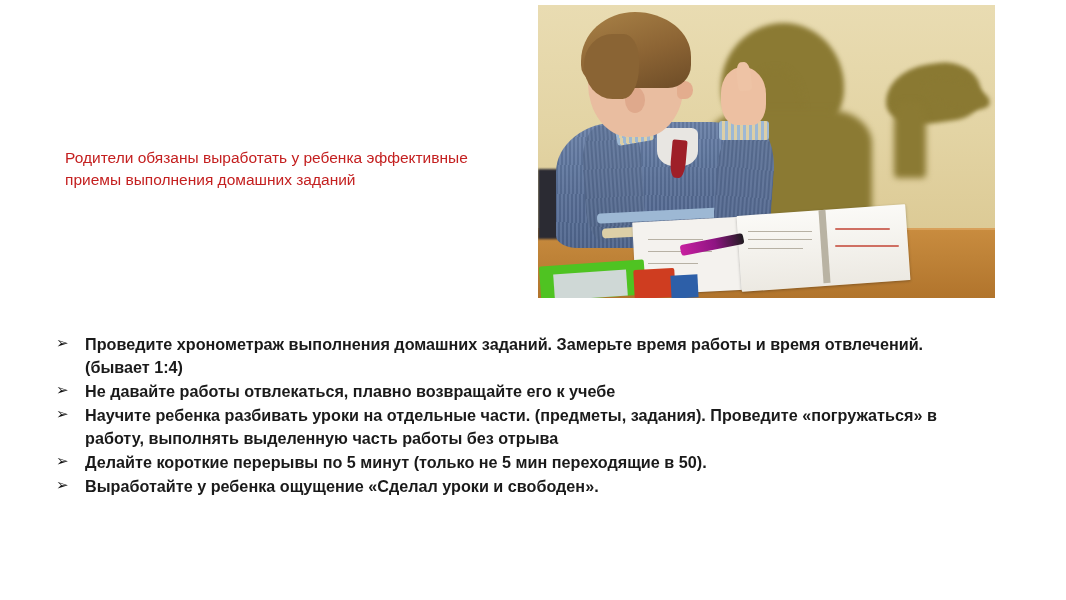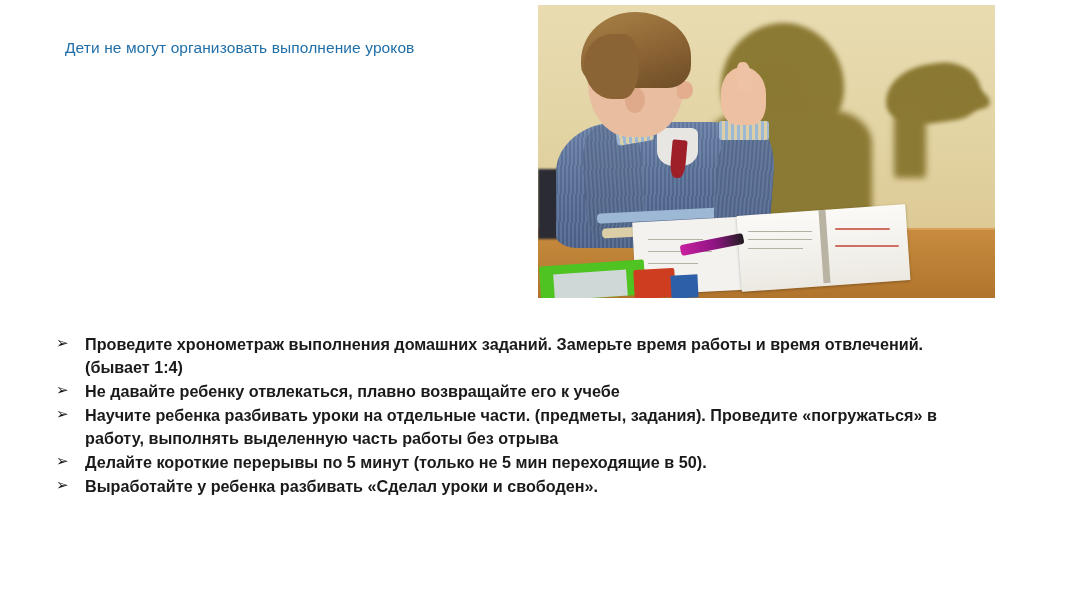--- a/index.html
+++ b/index.html
@@ -443,48 +443,48 @@
     height: 8%;
     background: #2d5fa8;
     transform: rotate(-3deg);
   }
 </style>
 </head>
 <body>
 
 <div class="slide">
 
-  <div class="title-heading">Дети не могут организовать выполнение уроков</div>
-
+
+  <div class="red-block">Родители обязаны выработать у ребенка эффективные приемы выполнения домашних заданий</div>
 
   <div class="bullet-list">
 
     <div class="bullet-item">
       <span class="bullet-marker">➢</span>
       <span class="bullet-text">Проведите хронометраж выполнения домашних заданий. Замерьте время работы и время отвлечений.  (бывает 1:4)</span>
     </div>
 
     <div class="bullet-item">
       <span class="bullet-marker">➢</span>
-      <span class="bullet-text">Не давайте ребенку отвлекаться, плавно возвращайте его к учебе</span>
+      <span class="bullet-text">Не давайте работы отвлекаться, плавно возвращайте его к учебе</span>
     </div>
 
     <div class="bullet-item">
       <span class="bullet-marker">➢</span>
       <span class="bullet-text">Научите ребенка разбивать уроки на отдельные части. (предметы, задания). Проведите «погружаться» в работу, выполнять выделенную часть работы без отрыва</span>
     </div>
 
     <div class="bullet-item">
       <span class="bullet-marker">➢</span>
       <span class="bullet-text">Делайте короткие перерывы по 5 минут (только не 5 мин переходящие в 50).</span>
     </div>
 
     <div class="bullet-item">
       <span class="bullet-marker">➢</span>
-      <span class="bullet-text">Выработайте у ребенка разбивать «Сделал уроки и свободен».</span>
+      <span class="bullet-text">Выработайте у ребенка ощущение «Сделал уроки и свободен».</span>
     </div>
 
   </div>
 
   <div class="photo">
     <div class="ph-wall"></div>
     <div class="ph-shadow-head"></div>
     <div class="ph-shadow-arm"></div>
     <div class="ph-shadow-body"></div>
     <div class="ph-shadow-bird"></div>

